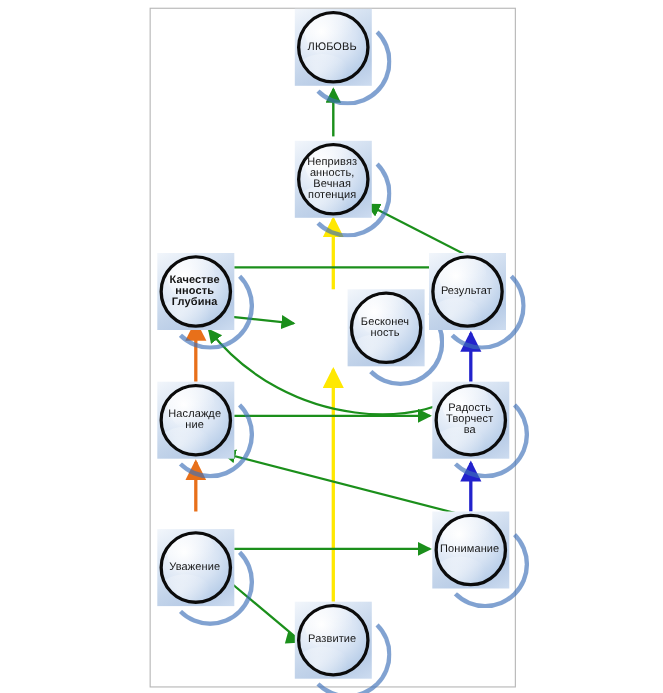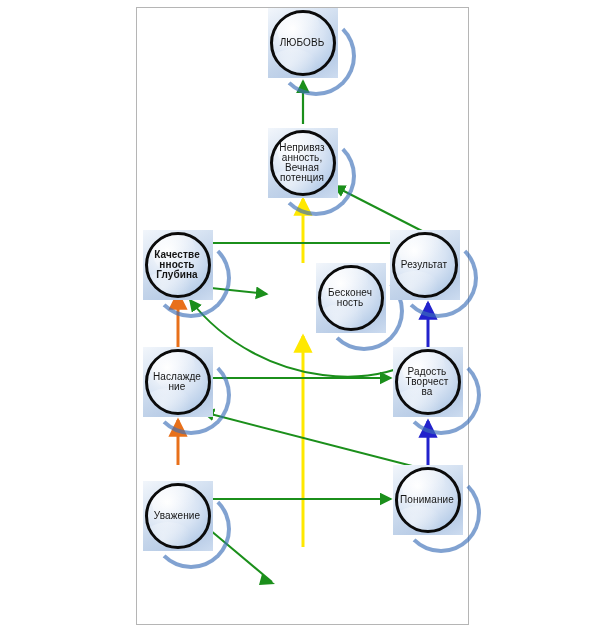--- a/index.html
+++ b/index.html
@@ -171,14 +171,23 @@
   <div class="node" style="left:393px;top:465px;">
     <div class="plate"></div>
     <div class="shadowarc"></div>
     <div class="disc">
       <div class="gloss"></div>
       <div class="gloss2"></div>
     </div>
     <div class="label">Понимание</div>
   </div>
 
+  <div class="node" style="left:268px;top:547px;">
+    <div class="plate"></div>
+    <div class="shadowarc"></div>
+    <div class="disc">
+      <div class="gloss"></div>
+      <div class="gloss2"></div>
+    </div>
+    <div class="label">Развитие</div>
+  </div>
 
 </div>
 
 </body></html>

